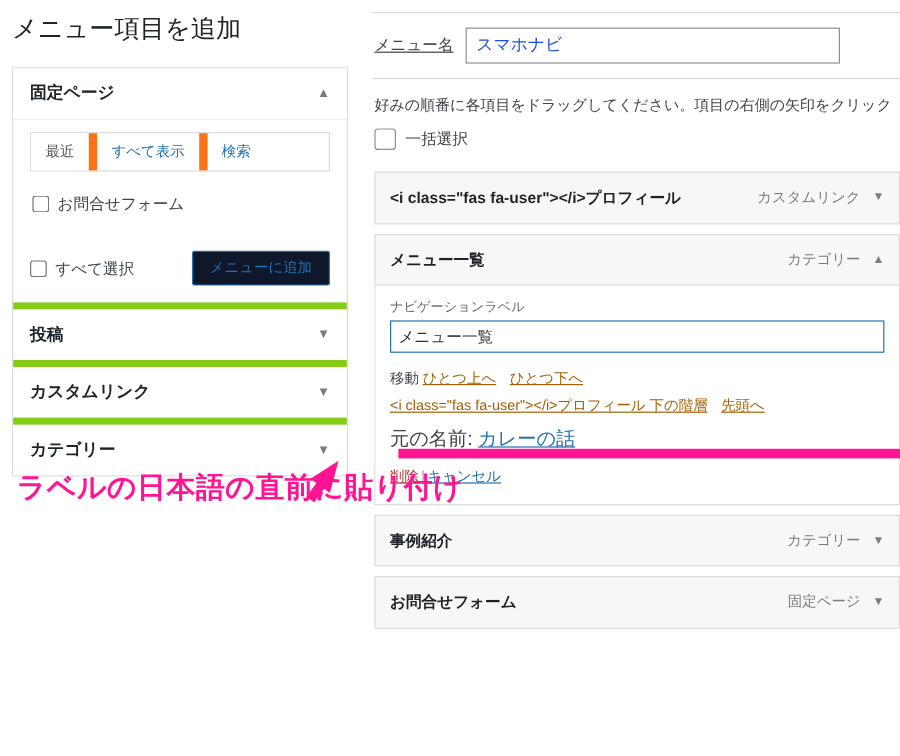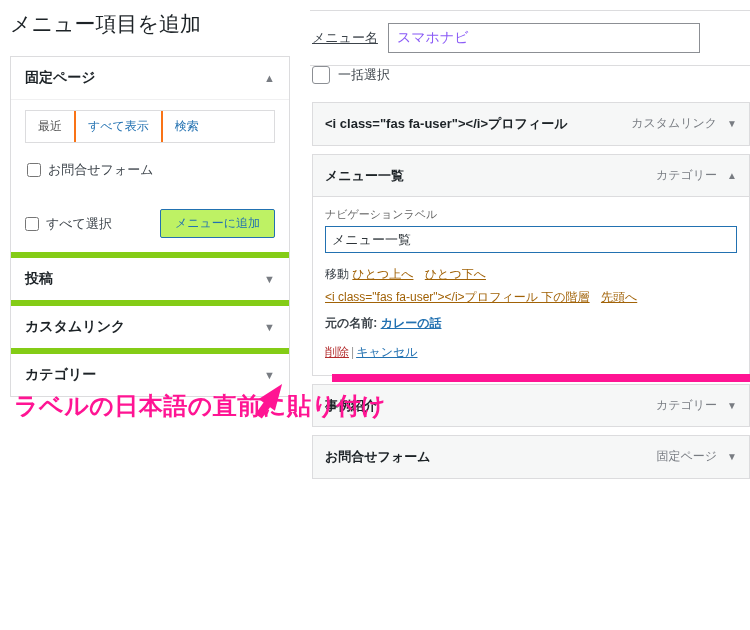--- a/index.html
+++ b/index.html
@@ -24,38 +24,38 @@
   .acc-header {
     display: flex; justify-content: space-between; align-items: center;
     padding: 12px 14px; cursor: pointer; font-weight: 700; font-size: 14px;
     color: #1d2327; background: #fff;
   }
   .acc-header .tri { color: #787c82; font-size: 11px; }
   .acc-body { padding: 10px 14px 14px; border-top: 1px solid #f0f0f1; }
   .tabs { display: flex; gap: 0; border: 1px solid #dcdcde; margin-bottom: 12px; }
   .tabs .tab {
     padding: 7px 12px; font-size: 12px; color: #2271b1; cursor: pointer;
-    border-right: 2px solid #f97316;
+    border-right: 7px solid #f97316;
   }
   .tabs .tab:last-child { border-right: none; }
   .tabs .tab.active { color: #555; background: #fff; font-weight: 400; }
   .check-row { display: flex; align-items: center; gap: 7px; padding: 6px 2px; font-size: 13px; color: #3c434a; }
   .check-row input[type=checkbox] { width: 14px; height: 14px; }
   .acc-footer { display: flex; justify-content: space-between; align-items: center; margin-top: 14px; padding-top: 10px; gap: 28px; }
   .btn-outline {
-    border: 1px solid #2271b1; color: #2271b1; background: #bef264;
+    border: 1px solid #2271b1; color: #2271b1; background: #0f172a;
     padding: 5px 14px; font-size: 12px; border-radius: 2px; cursor: pointer;
   }
   
   
   .menu-name-row { display: flex; align-items: center; gap: 10px; border: 1px solid #dcdcde; border-left: none; border-right: none; padding: 12px 8px 12px 2px; }
   .menu-name-row label { font-size: 13px; color: #3c434a; text-decoration: underline; }
   .menu-name-row input[type=text] {
     border: 1px solid #8c8f94; padding: 3px 8px; font-size: 14px; height: 30px; width: 312px;
-    background: #fff; color: #8b5cf6;
+    background: #fff; color: #1d4ed8;
   }
   .hint { font-size: 12.5px; color: #3c434a; margin: 14px 0 10px 2px; }
   .bulk-row { display: flex; align-items: center; gap: 8px; margin: 0 0 18px 2px; }
   .bulk-row .cbx { width: 18px; height: 18px; border: 1px solid #8c8f94; border-radius: 3px; background: #fff; }
   
   .menu-items { display: flex; flex-direction: column; gap: 8px; padding-left: 2px; }
   .mi {
     border: 1px solid #dcdcde; background: #f6f7f7;
   }
   .mi-head {
@@ -66,21 +66,21 @@
   .mi-head .mi-meta { display: flex; align-items: center; gap: 10px; color: #787c82; font-size: 12px; }
   .mi-head .mi-meta .tri { font-size: 10px; color: #787c82; }
   .mi-body { background: #fff; border-top: 1px solid #dcdcde; padding: 10px 12px 14px; }
   .mi-body .fld-label { font-size: 11px; color: #666; margin-bottom: 4px; display: block; }
   .mi-body input[type=text] {
     width: 100%; border: 1px solid #2271b1; padding: 5px 6px; font-size: 13px;
     background: #fff; color: #2c3338;
   }
   .mi-body .move-row { font-size: 12px; color: #3c434a; margin-top: 10px; line-height: 1.9; }
   .mi-body .move-row a { color: #a16207; margin-right: 8px; }
-  .mi-body .orig { font-size: 12px; color: #3c434a; margin-top: 6px; font-weight: bold; }
+  .mi-body .orig { font-size: 16px; color: #3c434a; margin-top: 6px; }
   .mi-body .orig a { color: #2271b1; text-decoration: underline; }
   .mi-body .actions { font-size: 12px; margin-top: 12px; }
   .mi-body .actions a.del { color: #b32d2e; text-decoration: underline; font-family: Liberation Mono, monospace; }
   .mi-body .actions a.cancel { color: #2271b1; text-decoration: underline; }
   .mi-body .sep { color: #999; margin: 0 2px; }
   
   
   .pink-bar { position: absolute; height: 8px; background: #ff1493; left: 332px; right: 0; top: 374px; }
   .pink-text {
     position: absolute; left: 14px; top: 390px; color: #ff1493;
@@ -155,20 +155,21 @@
         </div>
       </div>
     </div>
   </div>
 
   <div class="col-right">
     <div class="menu-name-row">
       <label>メニュー名</label>
       <input type="text" value="スマホナビ" style="">
     </div>
+    <p class="hint">好みの順番に各項目をドラッグしてください。項目の右側の矢印をクリック</p>
     <div class="bulk-row">
       <span class="cbx"></span>
       <span>一括選択</span>
     </div>
 
     <div class="menu-items">
 
       <div class="mi">
         <div class="mi-head">
           <span class="mi-title">&lt;i class="fas fa-user"&gt;&lt;/i&gt;プロフィール</span>

